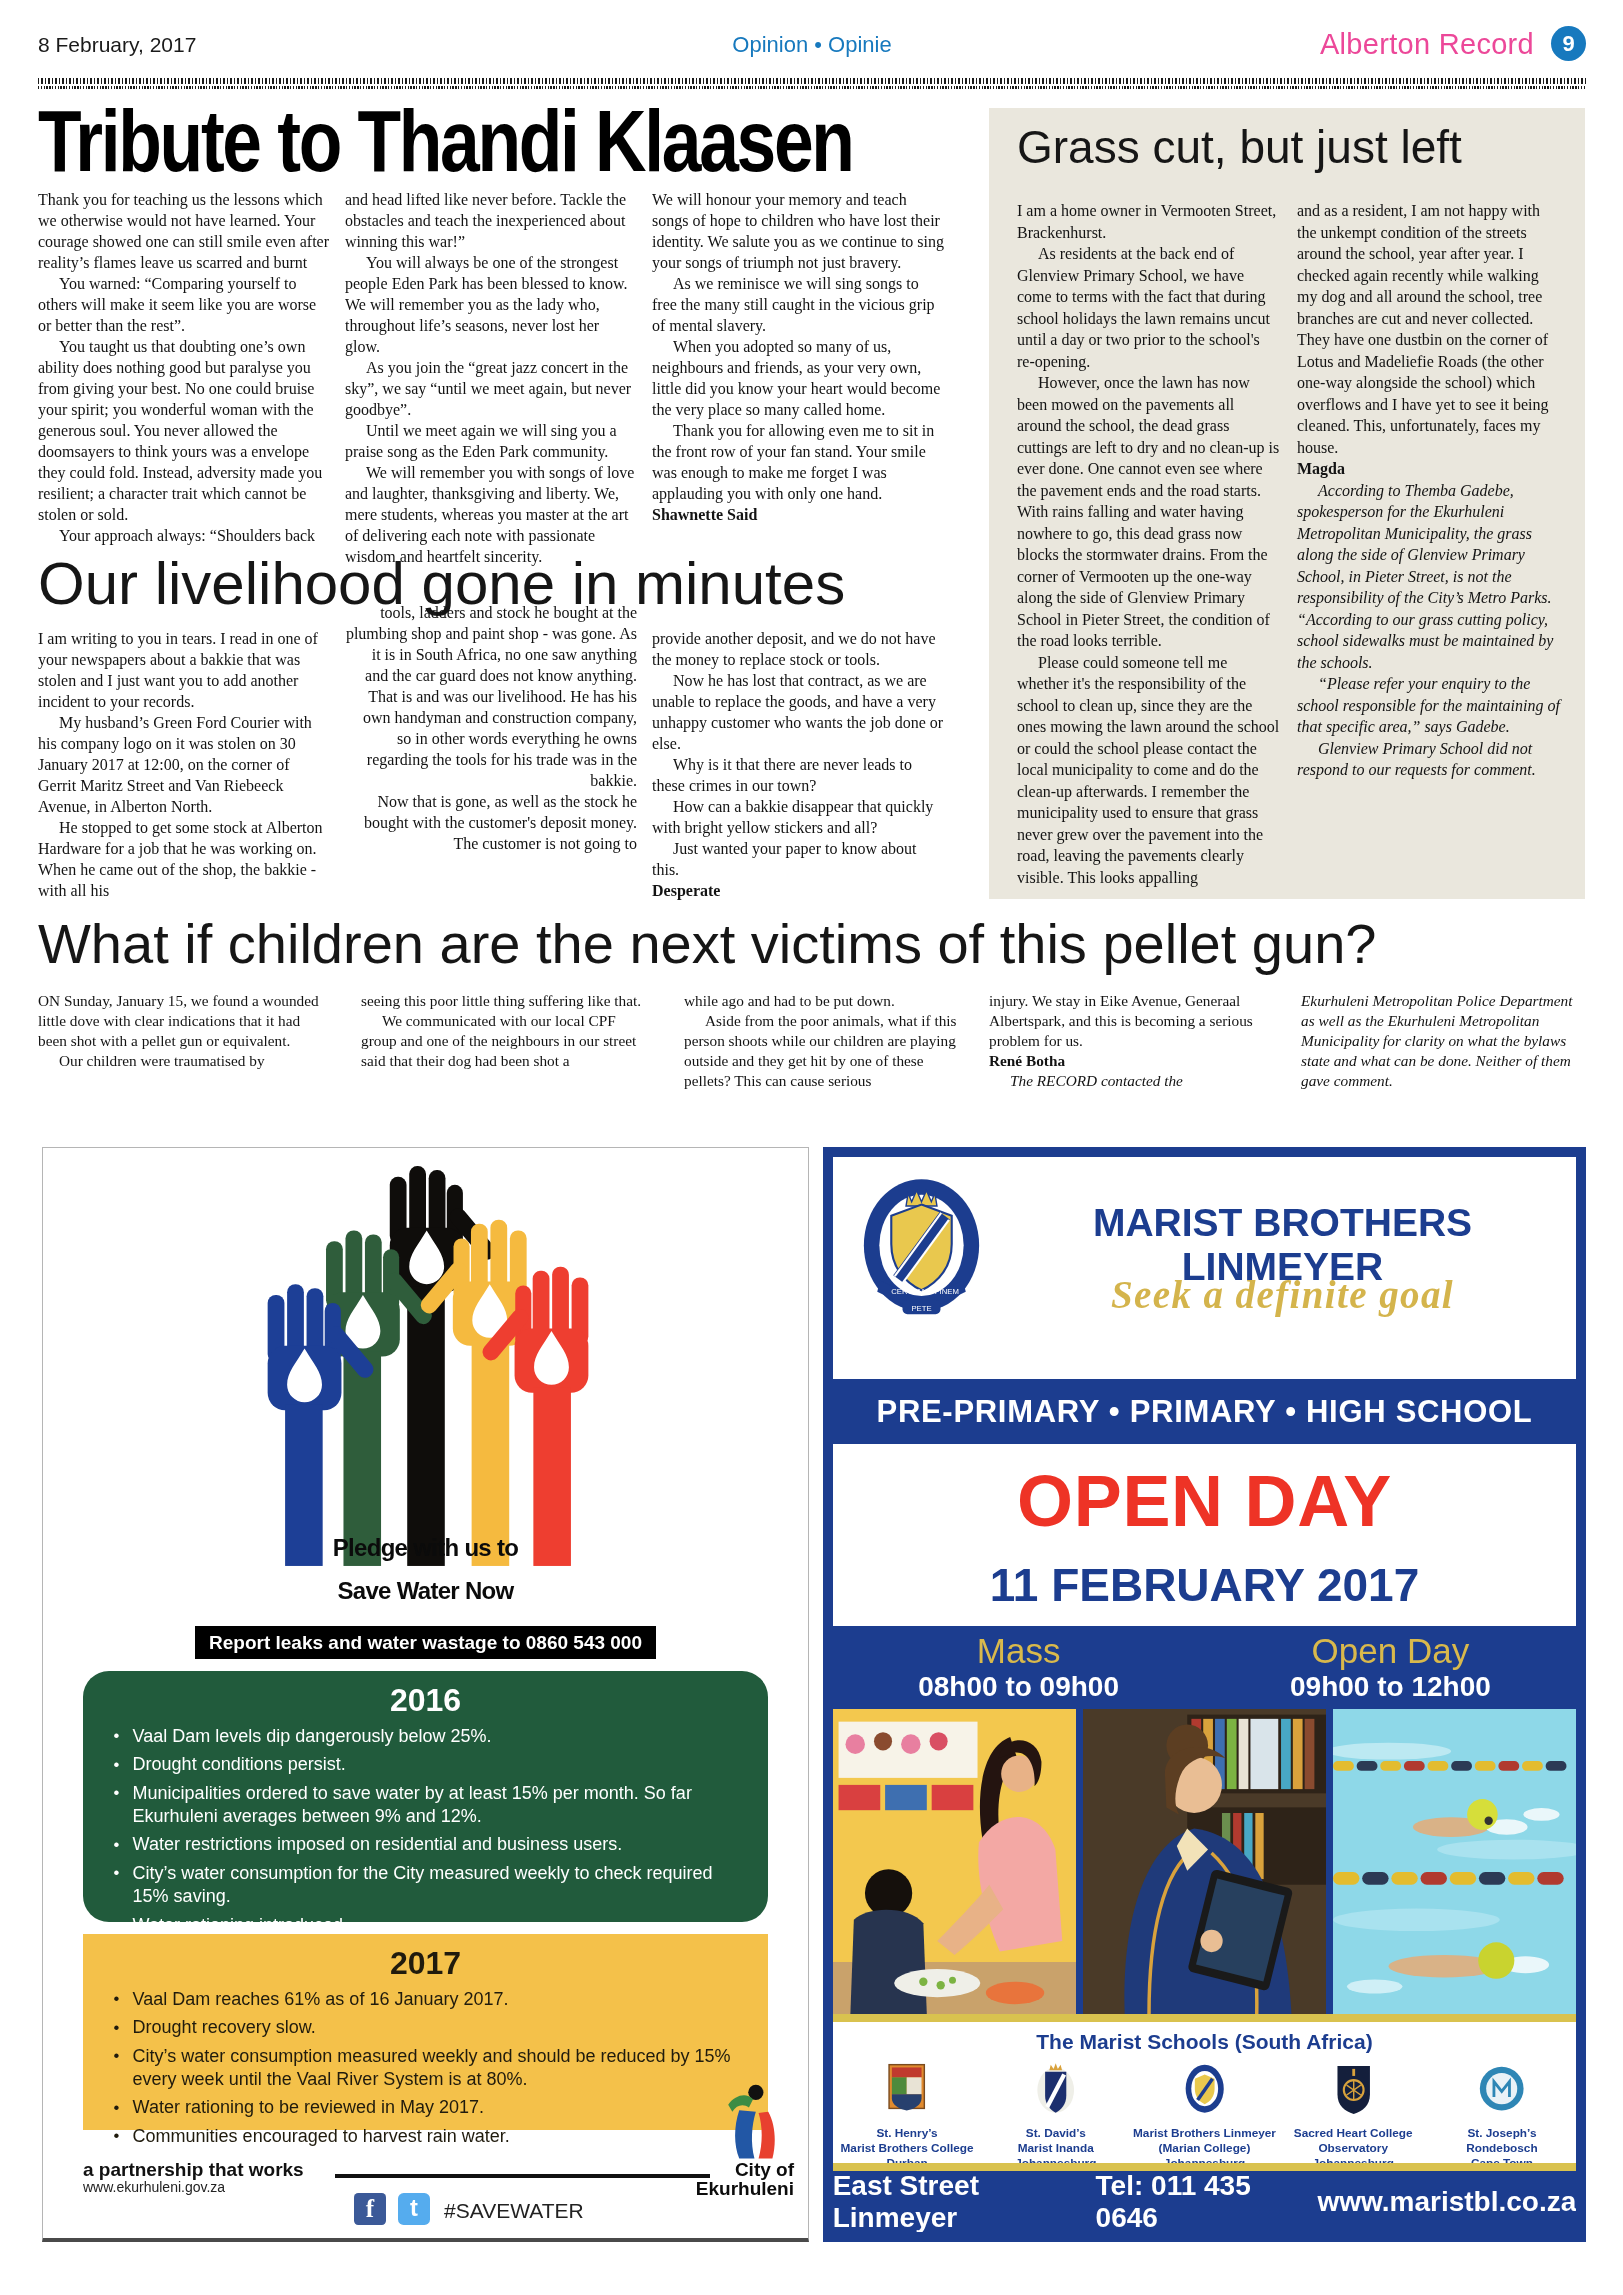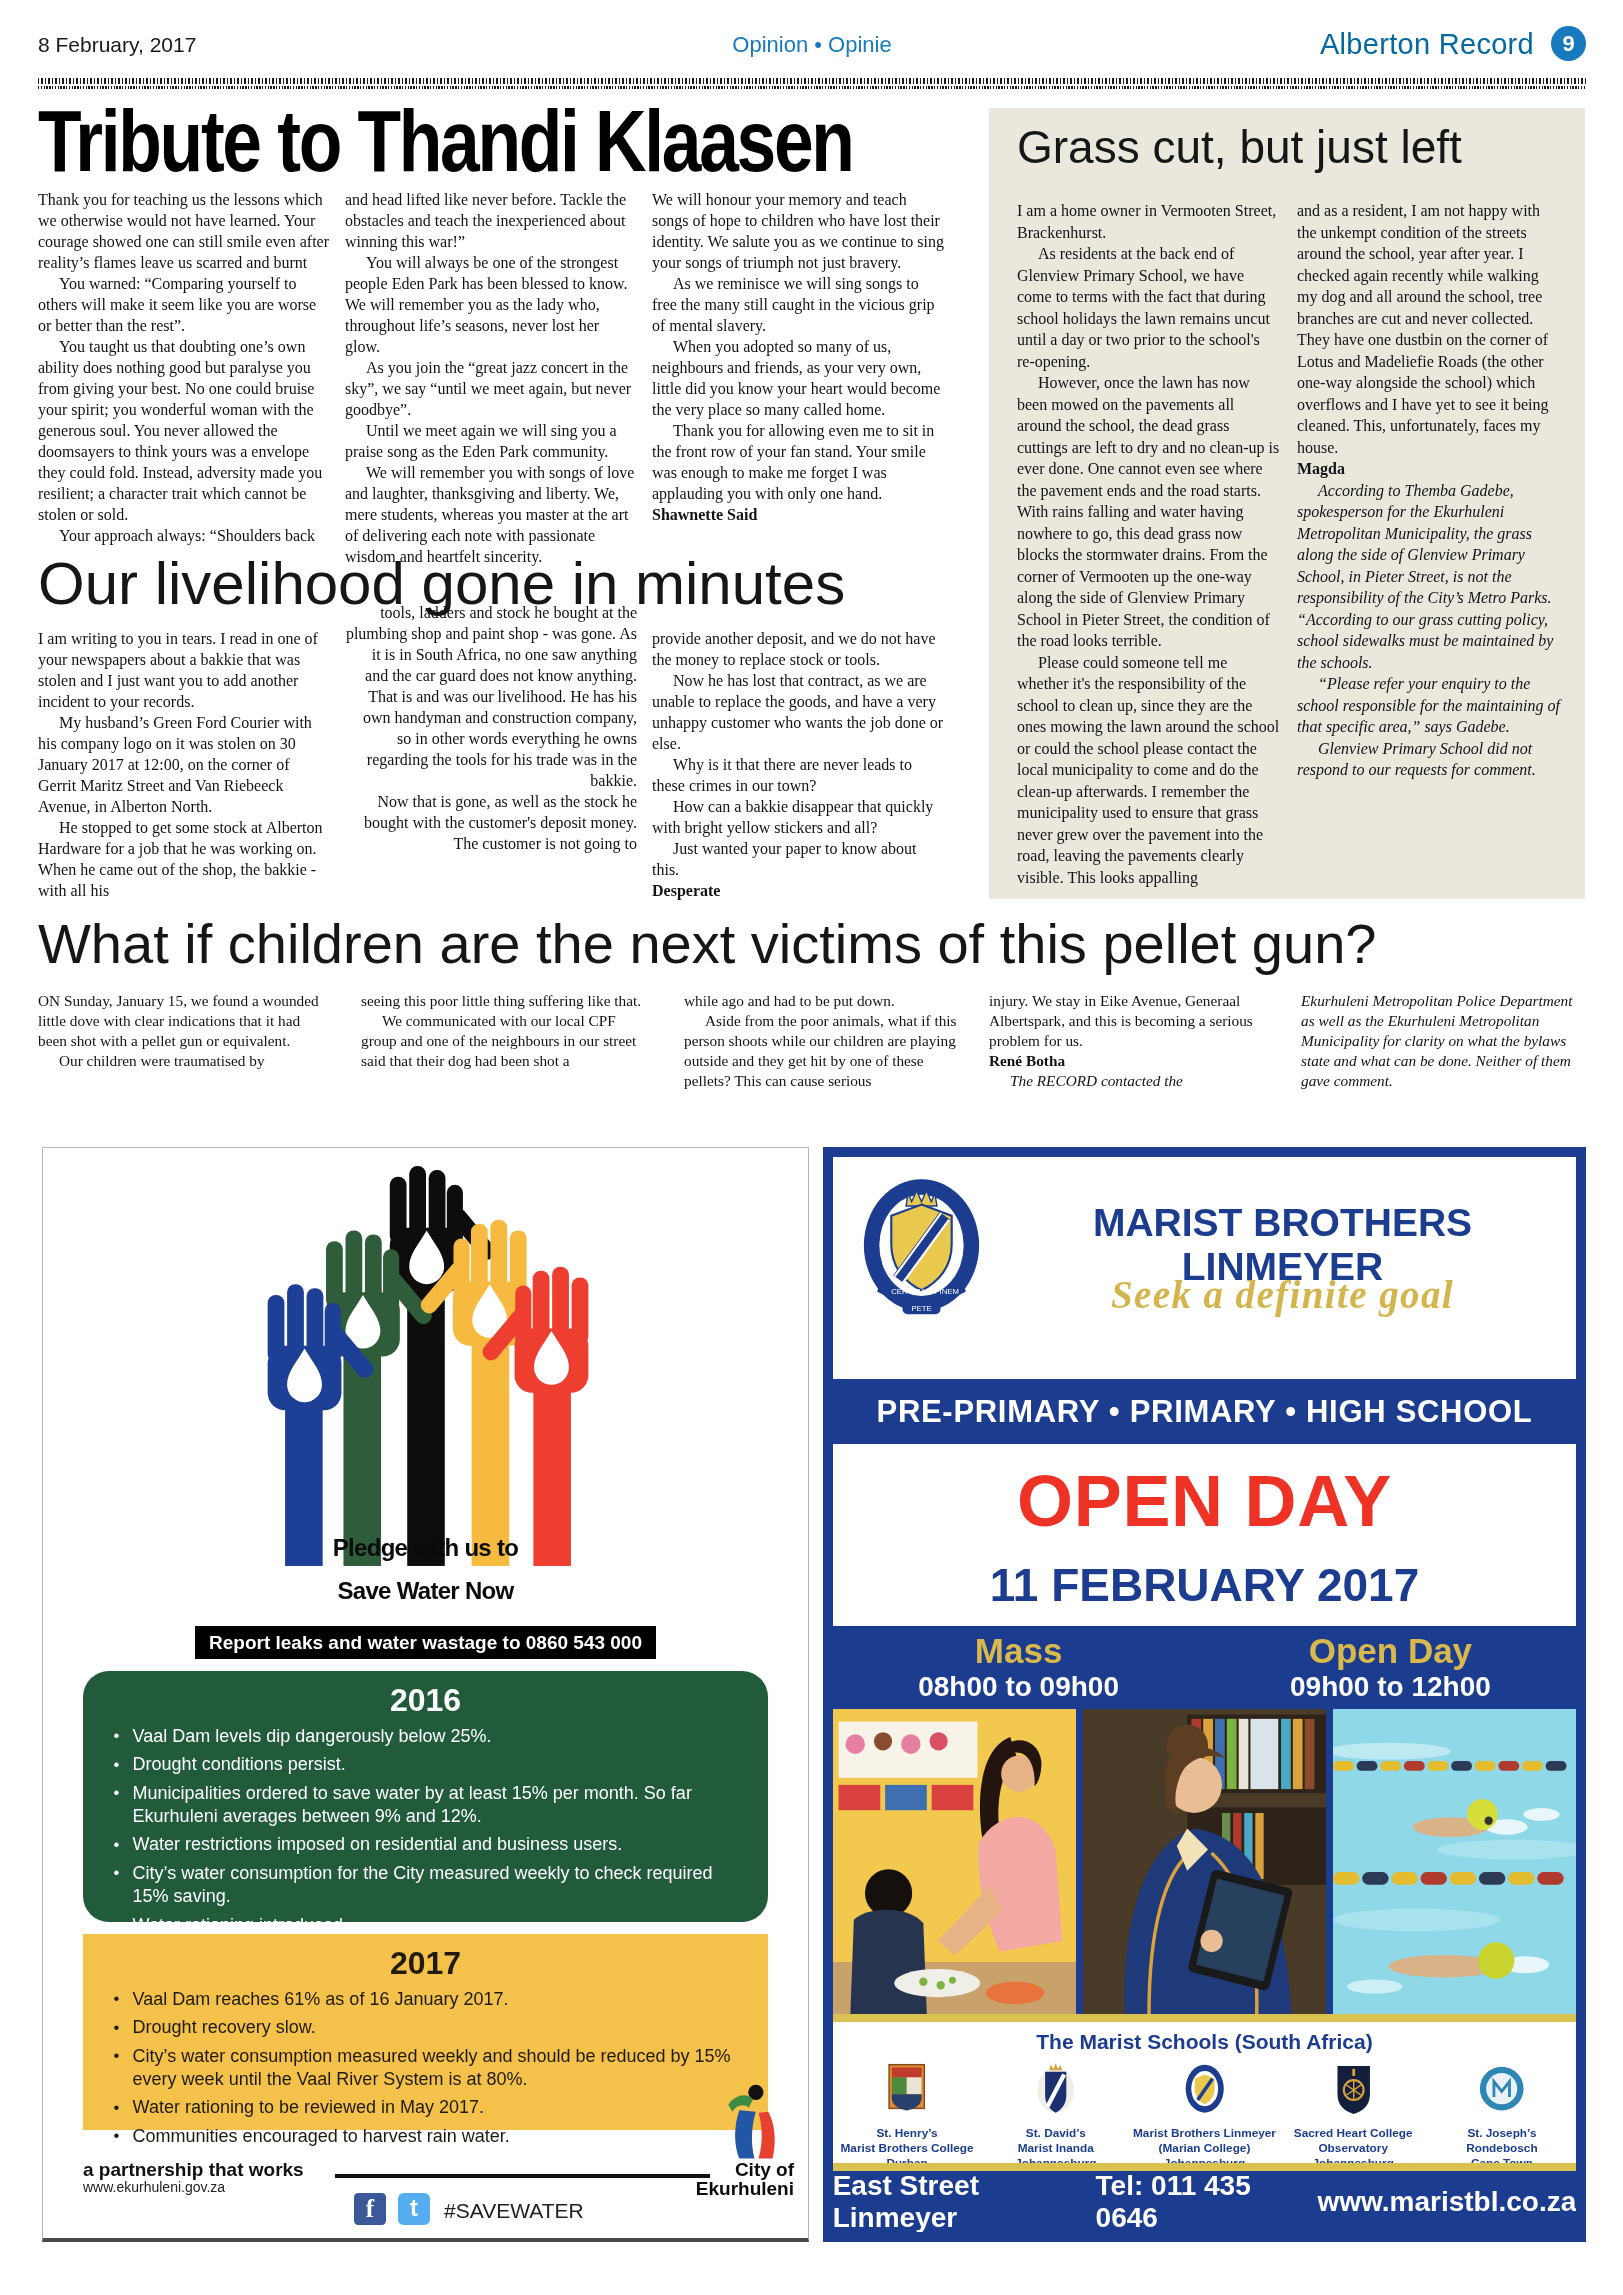--- a/index.html
+++ b/index.html
@@ -3,21 +3,21 @@
 <meta charset="utf-8">
 <style>
   html,body{margin:0;padding:0;background:#888;}
   #page{position:relative;width:1624px;height:2295px;background:#ffffff;overflow:hidden;
         font-family:"Liberation Sans",sans-serif;color:#111;}
   .abs{position:absolute;}
 
   
   .hdr-date{left:38px;top:33px;font-size:21px;color:#1a1a1a;}
   .hdr-section{left:0;right:0;top:32px;text-align:center;font-size:22px;color:#1779BE;}
-  .hdr-paper{right:90px;top:28px;font-size:29px;color:#0369a1;letter-spacing:0.3px;}
+  .hdr-paper{right:90px;top:28px;font-size:29px;color:#ec4899;letter-spacing:0.3px;}
   .hdr-circle{right:38px;top:26px;width:35px;height:35px;border-radius:50%;background:#1779BE;
               color:#fff;font-weight:700;font-size:22px;line-height:35px;text-align:center;}
   .dotted-rule{left:38px;right:38px;top:78px;height:11px;
     background-image:repeating-linear-gradient(90deg,#1a1a1a 0 1.4px,transparent 1.4px 3.5px),
                      repeating-linear-gradient(90deg,#1a1a1a 0 1.4px,transparent 1.4px 2.8px);
     background-size:100% 6.2px,100% 3.5px;background-position:0 0,0 7.6px;background-repeat:no-repeat;}
 
   
   .h-tribute{left:38px;top:103px;font-size:87px;font-weight:700;letter-spacing:-2.8px;line-height:75px;
              white-space:nowrap;transform:scaleX(0.82);transform-origin:0 50%;color:#000;}
@@ -71,21 +71,21 @@
   .m-crest{left:28px;top:18px;width:121px;height:149px;}
   .m-title{left:163px;right:7px;top:44px;text-align:center;font-weight:700;font-size:39px;color:#1C3D8F;}
   .m-motto{left:163px;right:7px;top:115px;text-align:center;font-family:"Liberation Serif",serif;
            font-style:italic;font-weight:700;font-size:39px;color:#D4B44C;letter-spacing:1.4px;}
   .m-band1{left:0;right:0;top:222px;height:65px;background:#1C3D8F;color:#fff;text-align:center;
            font-weight:700;font-size:31px;line-height:65px;letter-spacing:0.7px;}
   .m-openday{left:0;right:0;top:303px;text-align:center;font-weight:700;font-size:72px;color:#EE3326;letter-spacing:0.7px;}
   .m-date{left:0;right:0;top:401px;text-align:center;font-weight:700;font-size:46px;color:#1C3D8F;}
   .m-band2{left:0;right:0;top:469px;height:83px;background:#1C3D8F;display:flex;}
   .m-band2 > div{flex:1;text-align:center;padding-top:5.6px;}
-  .m-b2-label{font-weight:700;font-size:35px;color:#D9B94C;line-height:39px;}
+  .m-b2-label{font-weight:400;font-size:35px;color:#D9B94C;line-height:39px;}
   .m-b2-time{font-weight:700;font-size:28px;color:#fff;line-height:33px;}
   .m-photos{left:0;right:0;top:552px;height:305px;display:flex;gap:7px;background:#1C3D8F;}
   .m-photos > div{flex:1;overflow:hidden;background:#cfe;}
   .m-photos svg{display:block;width:100%;height:100%;}
   .m-goldrule1{left:0;right:0;top:857px;height:8.3px;background:#D9C24F;}
   .m-schools-head{left:0;right:0;top:873px;text-align:center;font-weight:700;font-size:21px;color:#1C3D8F;}
   .m-schools-row{left:0;right:0;top:902px;display:flex;}
   .m-school{flex:1;text-align:center;}
   .m-school svg{height:60px;display:block;margin:0 auto;}
   .m-cap{margin-top:7px;font-weight:700;font-size:11.8px;line-height:15.3px;color:#1C3D8F;}

